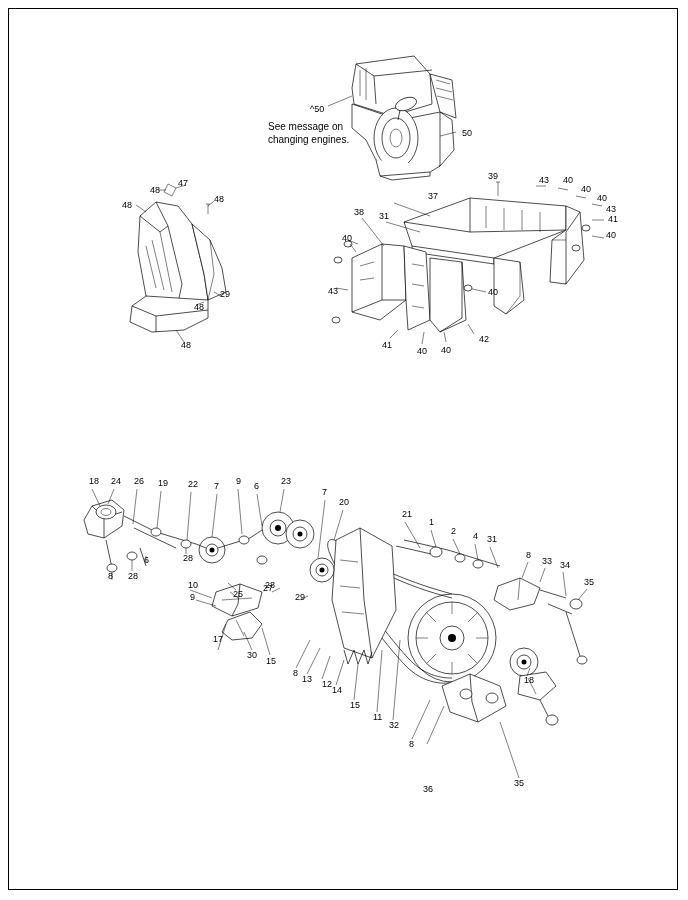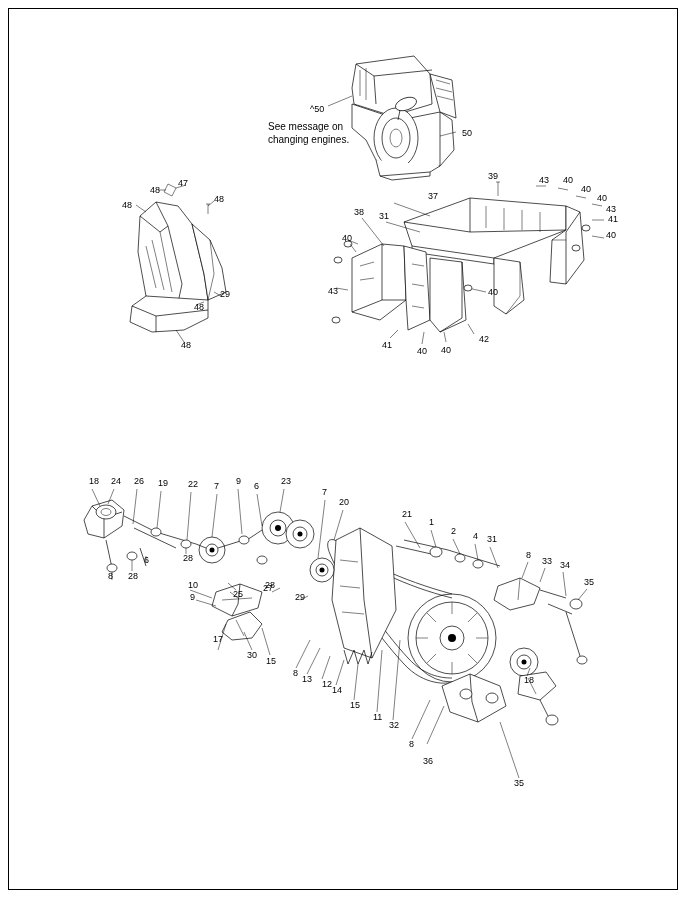--- a/index.html
+++ b/index.html
@@ -410,16 +410,16 @@
   <div class="callout" style="left:213px; top:634px;">17</div>
   <div class="callout" style="left:266px; top:656px;">15</div>
   <div class="callout" style="left:293px; top:668px;">8</div>
   <div class="callout" style="left:302px; top:674px;">13</div>
   <div class="callout" style="left:322px; top:679px;">12</div>
   <div class="callout" style="left:332px; top:685px;">14</div>
   <div class="callout" style="left:350px; top:700px;">15</div>
   <div class="callout" style="left:373px; top:712px;">11</div>
   <div class="callout" style="left:389px; top:720px;">32</div>
   <div class="callout" style="left:409px; top:739px;">8</div>
-  <div class="callout" style="left:423px; top:756px;">36</div>
+  <div class="callout" style="left:423px; top:784px;">36</div>
   <div class="callout" style="left:514px; top:778px;">35</div>
   <div class="callout" style="left:524px; top:675px;">18</div>
 </div>
 
 </body></html>

